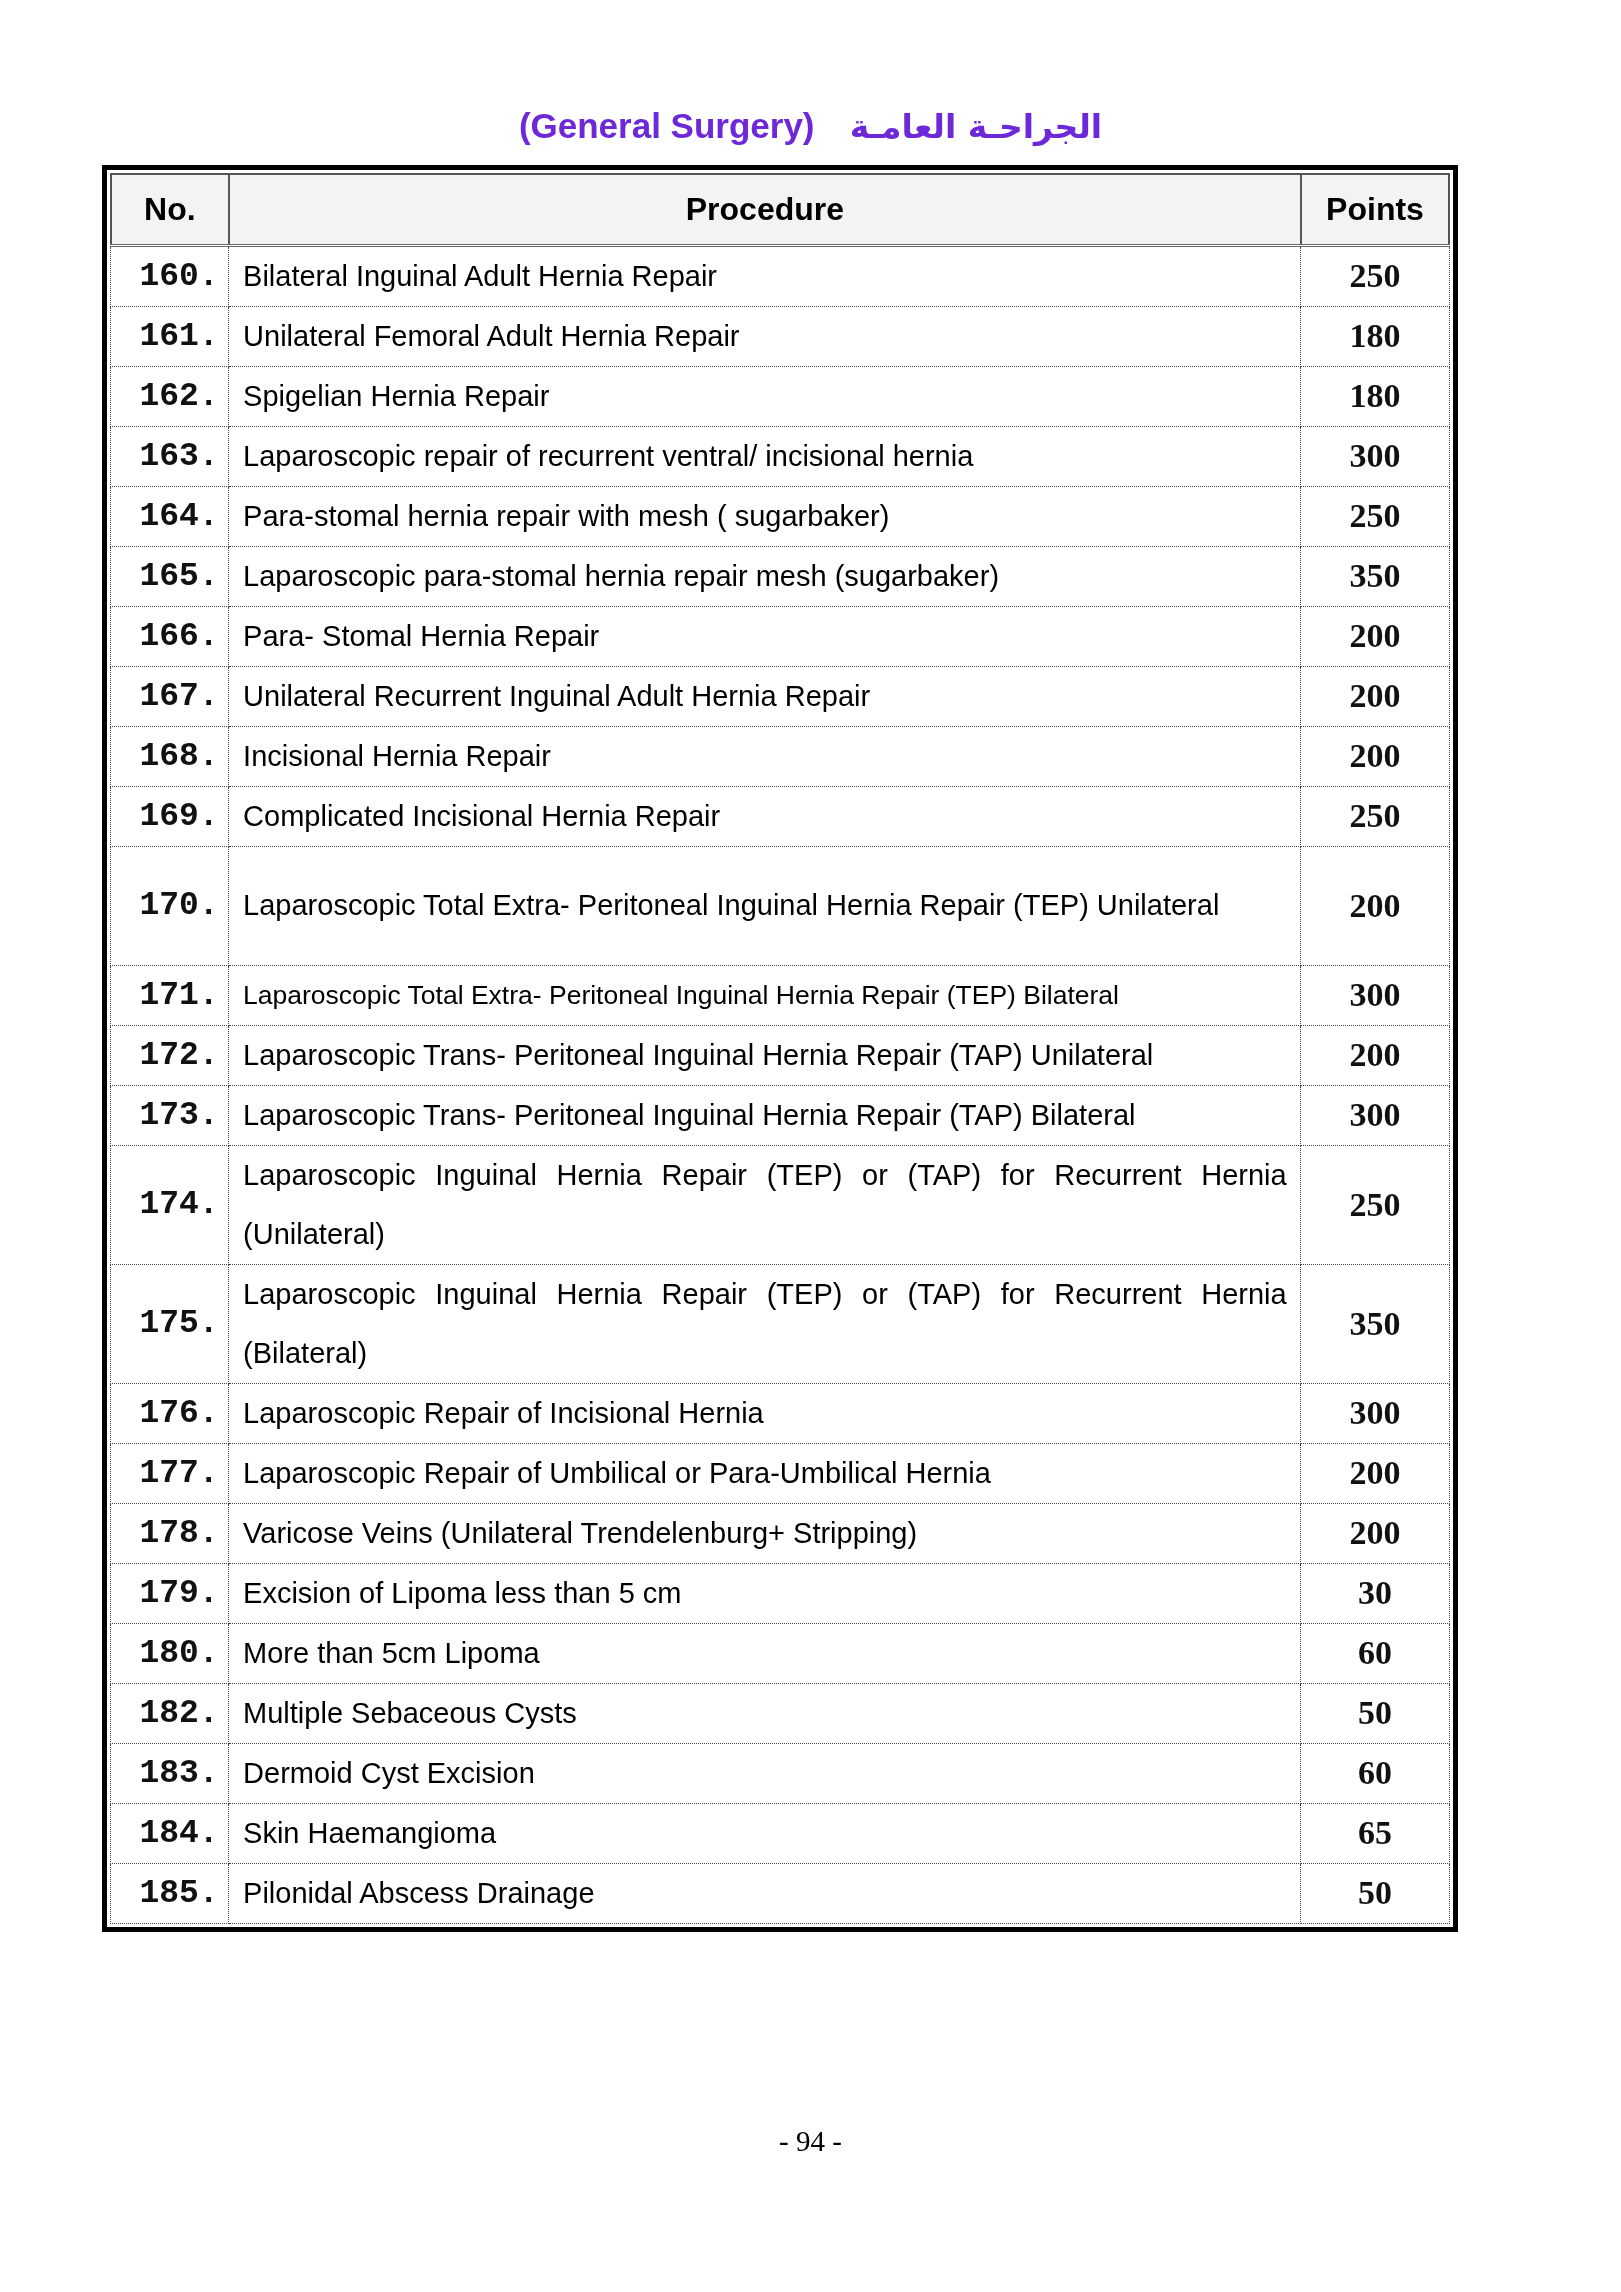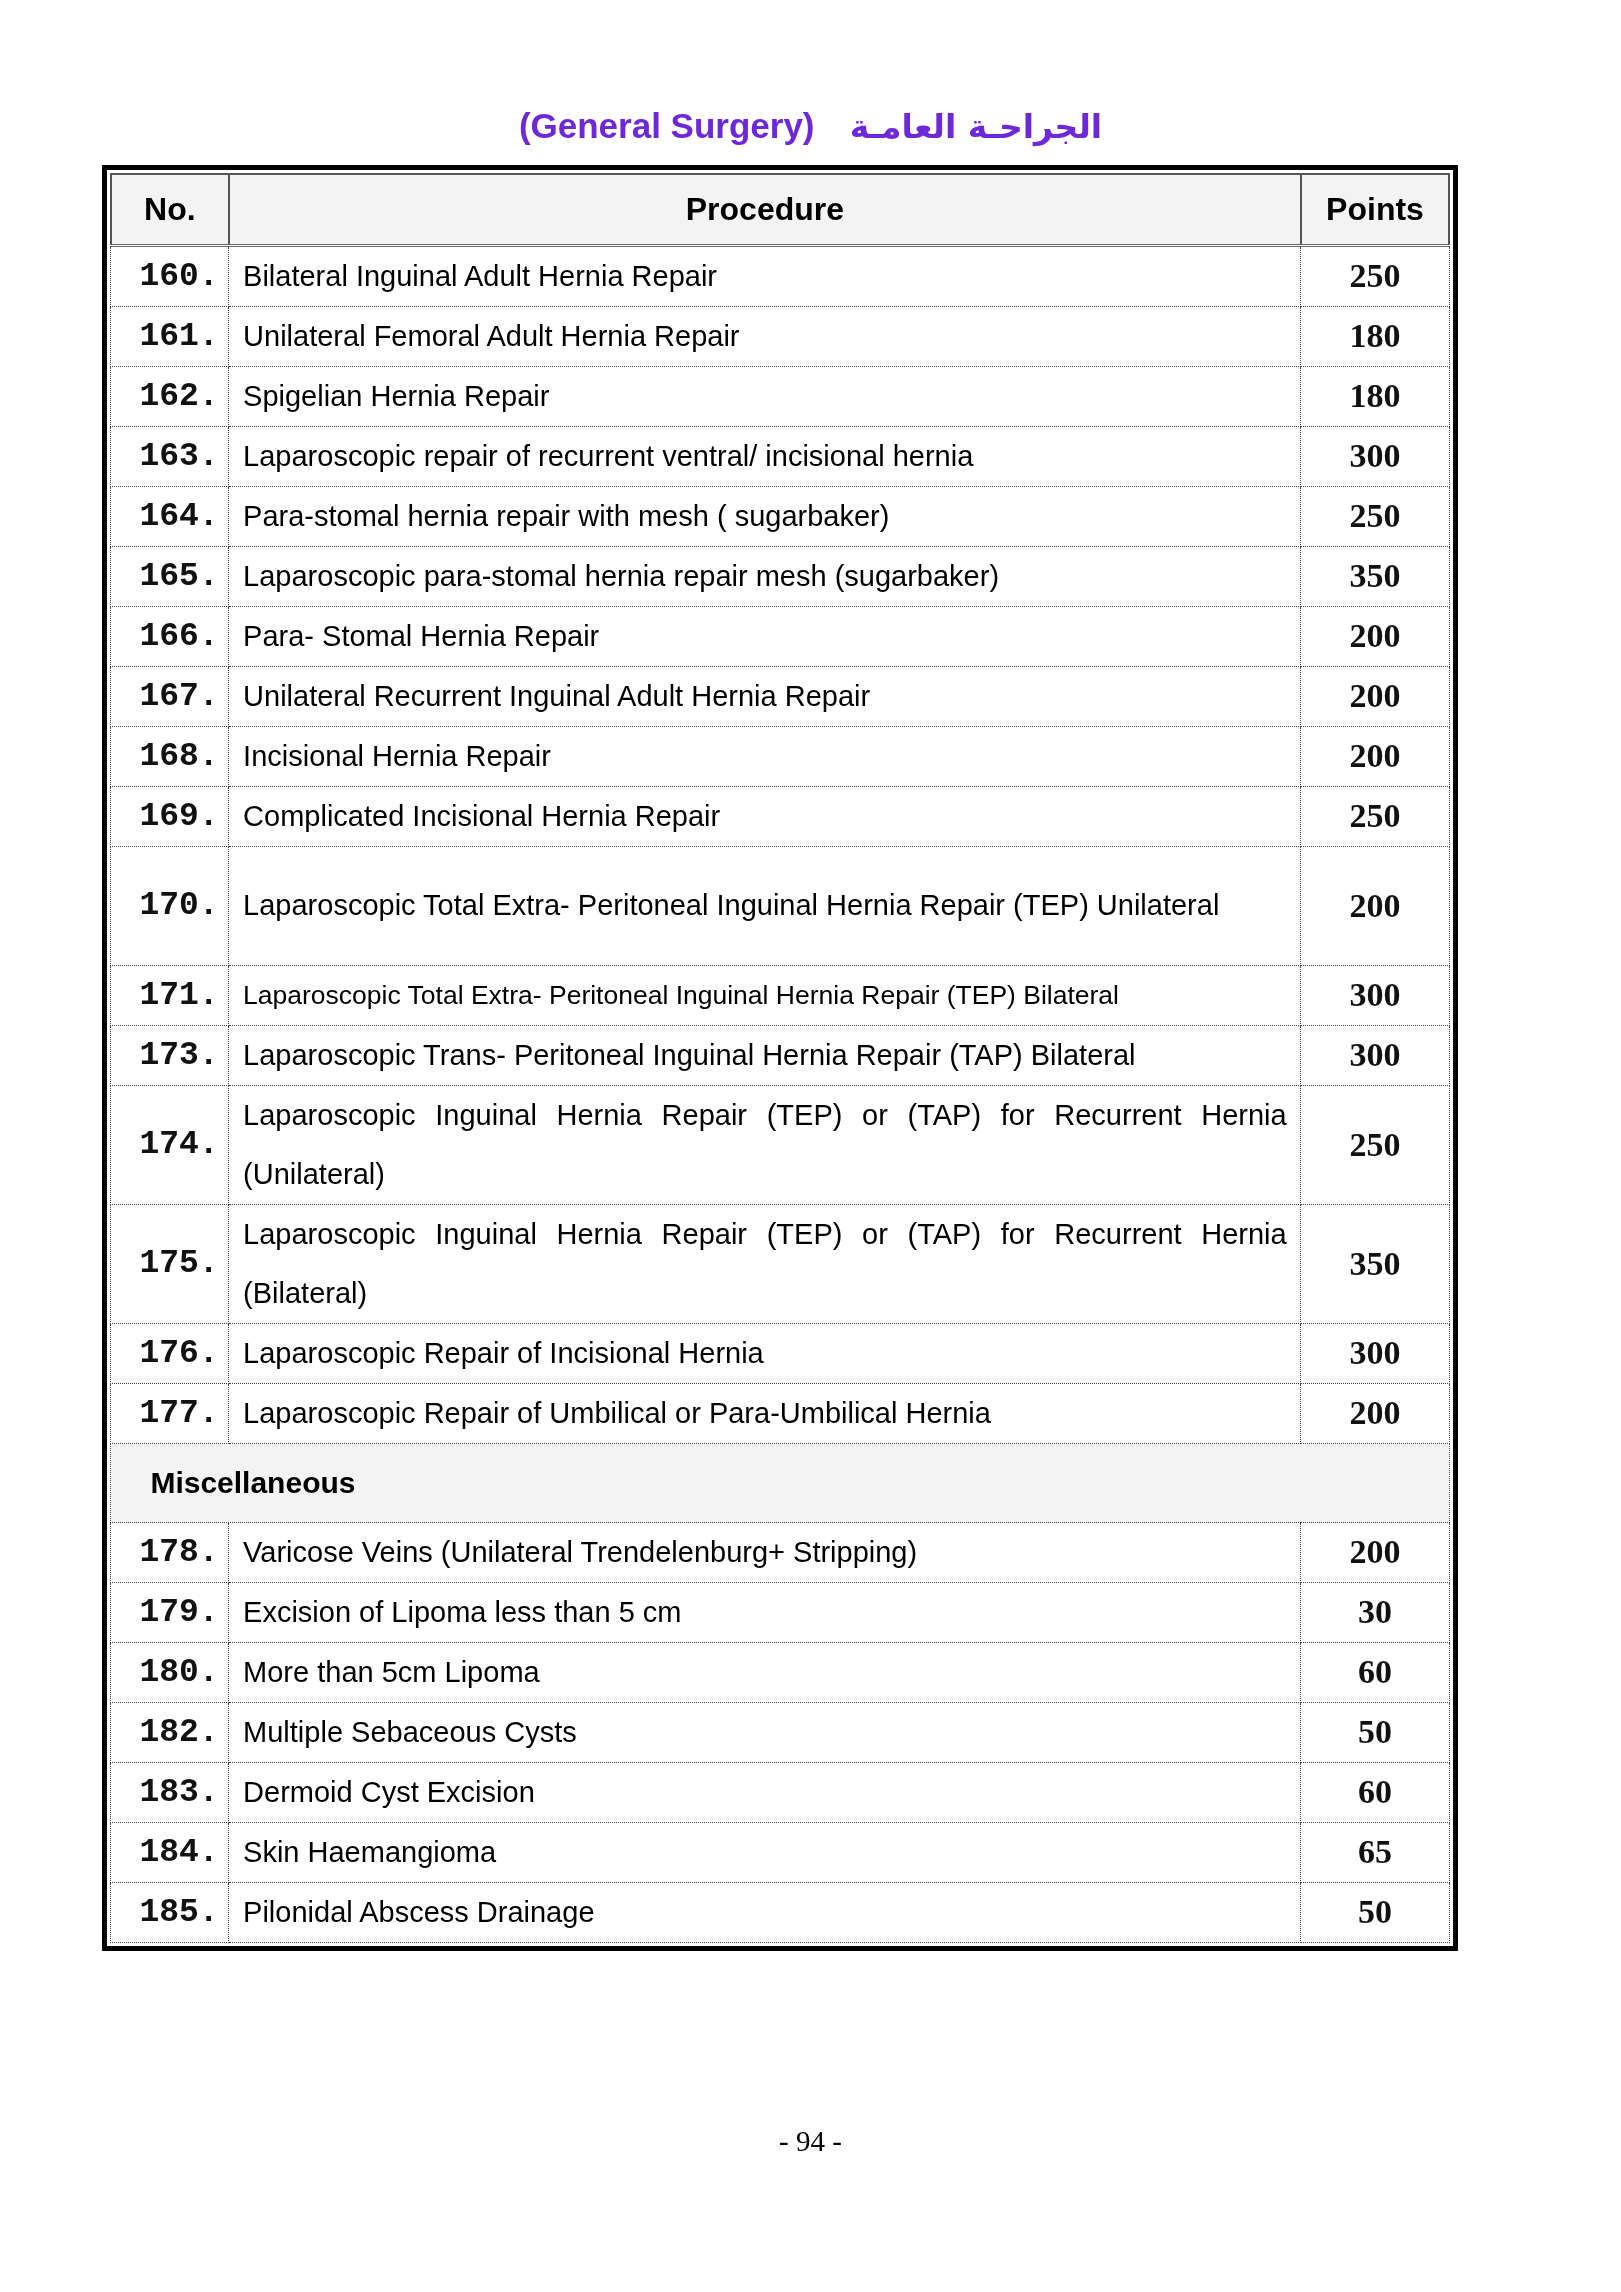--- a/index.html
+++ b/index.html
@@ -127,20 +127,25 @@
           <td class="no">170.</td>
           <td class="proc">Laparoscopic Total Extra- Peritoneal Inguinal Hernia Repair (TEP) Unilateral</td>
           <td class="pts">200</td>
         </tr>
         <tr>
           <td class="no">171.</td>
           <td class="proc small">Laparoscopic Total Extra- Peritoneal Inguinal Hernia Repair (TEP) Bilateral</td>
           <td class="pts">300</td>
         </tr>
         <tr>
+          <td class="no">172.</td>
+          <td class="proc">Laparoscopic Trans- Peritoneal Inguinal Hernia Repair (TAP) Unilateral</td>
+          <td class="pts">200</td>
+        </tr>
+        <tr>
           <td class="no">173.</td>
           <td class="proc">Laparoscopic Trans- Peritoneal Inguinal Hernia Repair (TAP) Bilateral</td>
           <td class="pts">300</td>
         </tr>
         <tr class="tall">
           <td class="no">174.</td>
           <td class="proc">Laparoscopic Inguinal Hernia Repair (TEP) or (TAP) for Recurrent Hernia (Unilateral)</td>
           <td class="pts">250</td>
         </tr>
         <tr class="tall">
@@ -151,23 +156,20 @@
         <tr>
           <td class="no">176.</td>
           <td class="proc">Laparoscopic Repair of Incisional Hernia</td>
           <td class="pts">300</td>
         </tr>
         <tr>
           <td class="no">177.</td>
           <td class="proc">Laparoscopic Repair of Umbilical or Para-Umbilical Hernia</td>
           <td class="pts">200</td>
         </tr>
-        <tr class="section">
-          <td colspan="3">Miscellaneous</td>
-        </tr>
         <tr>
           <td class="no">178.</td>
           <td class="proc">Varicose Veins (Unilateral Trendelenburg+ Stripping)</td>
           <td class="pts">200</td>
         </tr>
         <tr>
           <td class="no">179.</td>
           <td class="proc">Excision of Lipoma less than 5 cm</td>
           <td class="pts">30</td>
         </tr>

